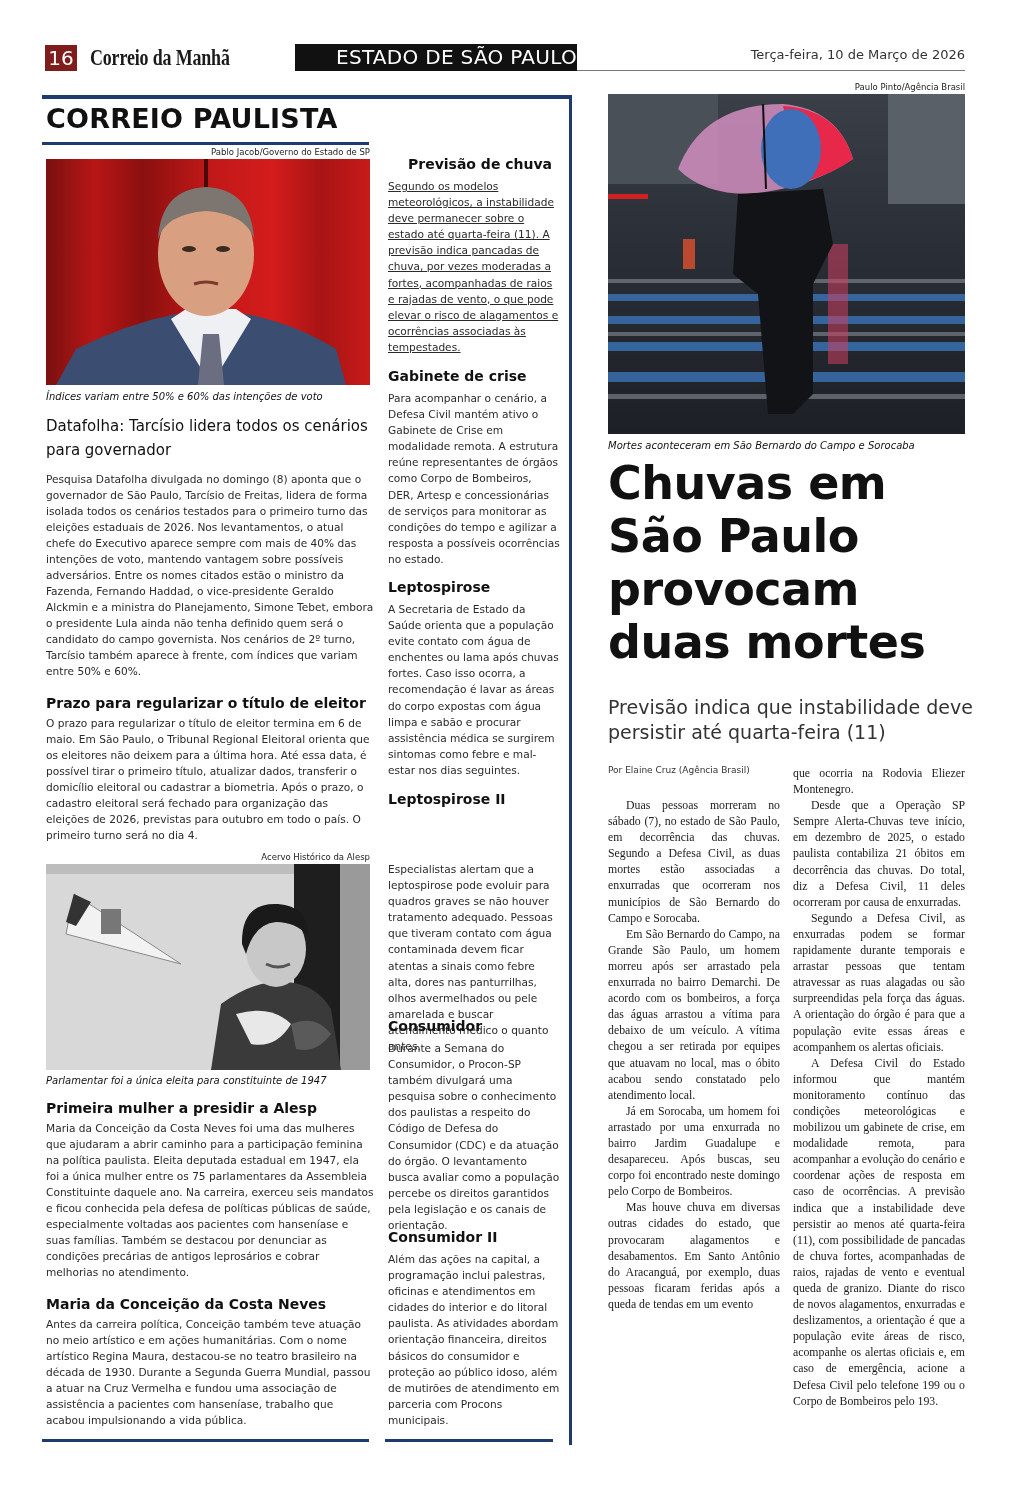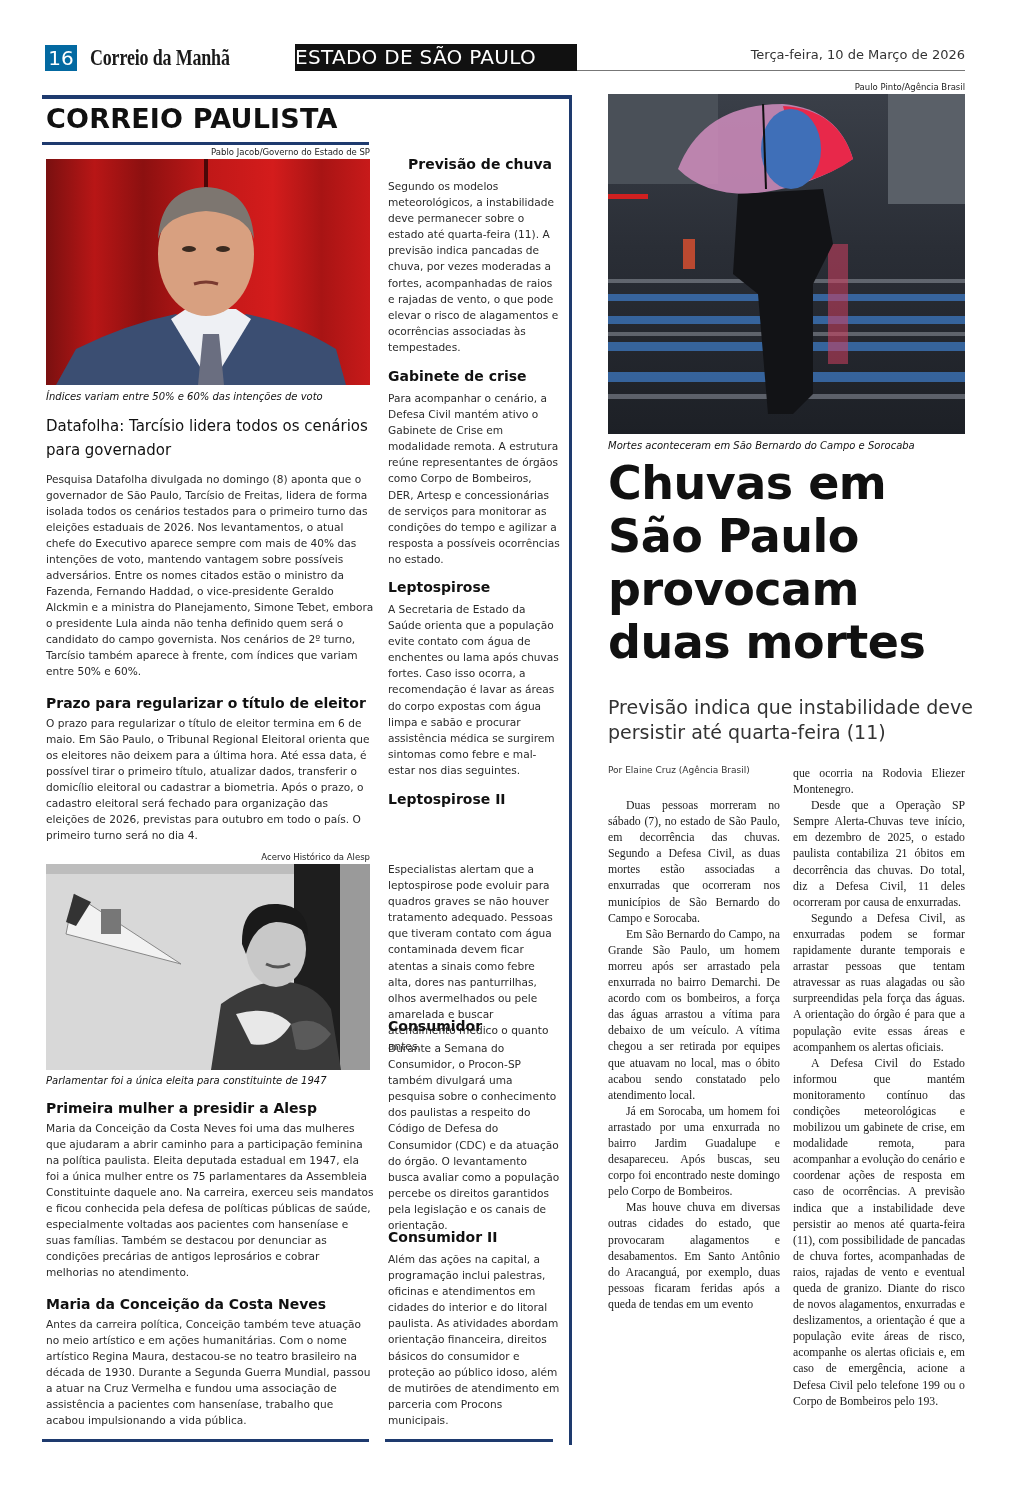--- a/index.html
+++ b/index.html
@@ -1,22 +1,22 @@
 <!DOCTYPE html>
 <html><head>
 <meta charset="utf-8">
 <style>
   html, body { margin: 0; padding: 0; background: #ffffff; }
   body { width: 1010px; height: 1488px; position: relative; overflow: hidden; color: #1a1a1a; font-family: "DejaVu Sans", sans-serif; }
   .abs { position: absolute; }
 
   
-  .page-num { left: 45px; top: 45px; width: 32px; height: 26px; background: #0369a1; color: #fff; font-family: "DejaVu Sans", sans-serif; font-size: 20px; line-height: 26px; text-align: center; }
+  .page-num { left: 45px; top: 45px; width: 32px; height: 26px; background: #7f1d1d; color: #fff; font-family: "DejaVu Sans", sans-serif; font-size: 20px; line-height: 26px; text-align: center; }
   .brand { left: 90px; top: 44px; font-family: "Liberation Serif", serif; font-size: 23px; line-height: 28px; transform: scaleX(0.78); transform-origin: left center; font-weight: bold; letter-spacing: -0.2px; }
-  .section-tag { left: 295px; top: 44px; width: 282px; height: 27px; background: #111; color: #fff; font-family: "DejaVu Sans", sans-serif; font-size: 20px; line-height: 27px; text-align: left; letter-spacing: 0.3px; }
+  .section-tag { left: 295px; top: 44px; width: 282px; height: 27px; background: #111; color: #fff; font-family: "DejaVu Sans", sans-serif; font-size: 20px; line-height: 27px; text-align: right; letter-spacing: 0.3px; }
   .header-rule { left: 577px; top: 70px; width: 388px; height: 1px; background: #777; }
   .date { left: 700px; top: 47px; width: 265px; text-align: right; font-size: 13px; color: #333; }
 
   
   .box-top { left: 42px; top: 95px; width: 530px; height: 4px; background: #1e3a6e; }
   .box-right { left: 569px; top: 95px; width: 3px; height: 1350px; background: #1e3a6e; }
   .box-title { left: 46px; top: 103px; font-size: 27px; font-weight: bold; letter-spacing: 0.2px; color: #111; }
   .box-title-rule { left: 42px; top: 142px; width: 327px; height: 3px; background: #1e3a6e; }
   .box-bottom-left { left: 42px; top: 1439px; width: 327px; height: 3px; background: #1e3a6e; }
   .box-bottom-mid { left: 385px; top: 1439px; width: 168px; height: 3px; background: #1e3a6e; }
@@ -111,21 +111,21 @@
 </div>
 <div class="abs caption" style="left:46px; top:1075px; width:330px;">Parlamentar foi a única eleita para constituinte de 1947</div>
 
 <div class="abs h-sub" style="left:46px; top:1099px; width:330px;">Primeira mulher a presidir a Alesp</div>
 <div class="abs body-sans" style="left:46px; top:1120px; width:328px;">Maria da Conceição da Costa Neves foi uma das mulheres que ajudaram a abrir caminho para a participação feminina na política paulista. Eleita deputada estadual em 1947, ela foi a única mulher entre os 75 parlamentares da Assembleia Constituinte daquele ano. Na carreira, exerceu seis mandatos e ficou conhecida pela defesa de políticas públicas de saúde, especialmente voltadas aos pacientes com hanseníase e suas famílias. Também se destacou por denunciar as condições precárias de antigos leprosários e cobrar melhorias no atendimento.</div>
 
 <div class="abs h-sub" style="left:46px; top:1295px; width:330px;">Maria da Conceição da Costa Neves</div>
 <div class="abs body-sans" style="left:46px; top:1316px; width:328px;">Antes da carreira política, Conceição também teve atuação no meio artístico e em ações humanitárias. Com o nome artístico Regina Maura, destacou-se no teatro brasileiro na década de 1930. Durante a Segunda Guerra Mundial, passou a atuar na Cruz Vermelha e fundou uma associação de assistência a pacientes com hanseníase, trabalho que acabou impulsionando a vida pública.</div>
 
 <div class="abs mid-h" style="left:388px; top:156px; width:180px;margin-left:20px;">Previsão de chuva</div>
-<div class="abs mid-body" style="left:388px; top:178px; width:172px;">Segundo os modelos meteorológicos, a instabilidade deve permanecer sobre o estado até quarta-feira (11). A previsão indica pancadas de chuva, por vezes moderadas a fortes, acompanhadas de raios e rajadas de vento, o que pode elevar o risco de alagamentos e ocorrências associadas às tempestades.</div>
+<div class="abs mid-body" style="left:388px; top:178px; width:172px;text-decoration:underline;">Segundo os modelos meteorológicos, a instabilidade deve permanecer sobre o estado até quarta-feira (11). A previsão indica pancadas de chuva, por vezes moderadas a fortes, acompanhadas de raios e rajadas de vento, o que pode elevar o risco de alagamentos e ocorrências associadas às tempestades.</div>
 
 <div class="abs mid-h" style="left:388px; top:368px; width:180px;">Gabinete de crise</div>
 <div class="abs mid-body" style="left:388px; top:390px; width:172px;">Para acompanhar o cenário, a Defesa Civil mantém ativo o Gabinete de Crise em modalidade remota. A estrutura reúne representantes de órgãos como Corpo de Bombeiros, DER, Artesp e concessionárias de serviços para monitorar as condições do tempo e agilizar a resposta a possíveis ocorrências no estado.</div>
 
 <div class="abs mid-h" style="left:388px; top:579px; width:180px;">Leptospirose</div>
 <div class="abs mid-body" style="left:388px; top:601px; width:172px;">A Secretaria de Estado da Saúde orienta que a população evite contato com água de enchentes ou lama após chuvas fortes. Caso isso ocorra, a recomendação é lavar as áreas do corpo expostas com água limpa e sabão e procurar assistência médica se surgirem sintomas como febre e mal-estar nos dias seguintes.</div>
 
 <div class="abs mid-h" style="left:388px; top:791px; width:180px;">Leptospirose II</div>
 <div class="abs mid-body" style="left:388px; top:813px; width:172px;margin-top:48px;">Especialistas alertam que a leptospirose pode evoluir para quadros graves se não houver tratamento adequado. Pessoas que tiveram contato com água contaminada devem ficar atentas a sinais como febre alta, dores nas panturrilhas, olhos avermelhados ou pele amarelada e buscar atendimento médico o quanto antes.</div>
 

